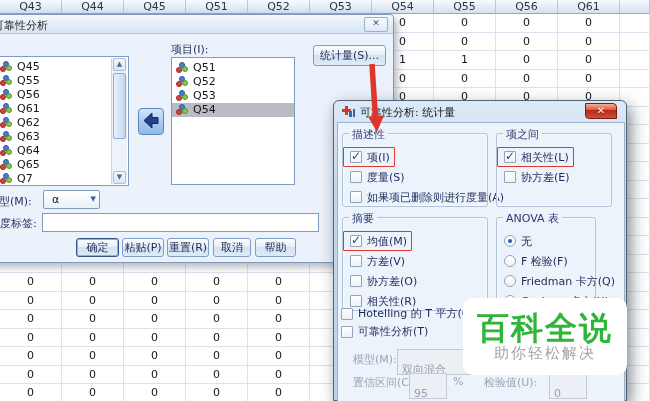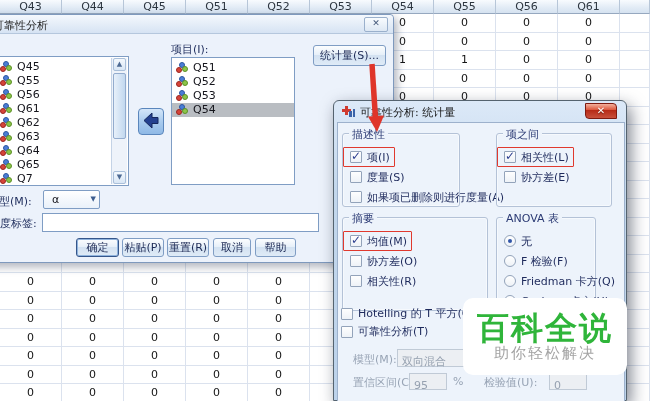--- a/index.html
+++ b/index.html
@@ -71,30 +71,30 @@
   #d2-title{position:absolute;left:26px;top:4px;color:#161616;}
   #d2-icon{position:absolute;left:7px;top:3px;width:15px;height:15px;}
   .close-red{position:absolute;right:9px;top:2px;width:32px;height:16px;box-sizing:border-box;
     border:1px solid #7e1a10;border-radius:0 4px 0 4px;color:#fff;text-align:center;line-height:13px;font-size:10px;
     background:linear-gradient(#f3b09c,#dd5b41 40%,#b52714 41%,#c8503c);text-shadow:0 1px 1px rgba(0,0,0,.4);}
   #d2-body{position:absolute;left:3px;top:21px;width:288px;height:280px;background:#edf3fb;
     border:1px solid #9db1cc;box-sizing:border-box;}
   .grp{position:absolute;box-sizing:border-box;border:1px solid #b4c2d7;border-radius:3px;
     box-shadow:inset 0 0 0 1px #f6f9fd;padding-top:13px;z-index:22;}
   .grp-cap{position:absolute;left:6px;top:-7px;background:#edf3fb;padding:0 3px;color:#2b3a74;}
-  .grp-desc{left:8px;top:32px;width:118px;height:74px;}
+  .grp-desc{left:8px;top:32px;width:146px;height:74px;}
   .grp-inter{left:162px;top:32px;width:116px;height:74px;}
   .grp-summ{left:8px;top:116px;width:146px;height:94px;}
   .grp-anova{left:162px;top:116px;width:100px;height:94px;}
   .opt{display:flex;align-items:center;gap:5px;height:20px;padding-left:7px;white-space:nowrap;color:#1e2a5c;}
   .opt.hl{outline:1px solid #e0392e;outline-offset:-1px;width:max-content;padding-right:5px;border-radius:1px;}
   .free-opt{position:absolute;display:flex;align-items:center;gap:5px;white-space:nowrap;color:#1e2a5c;z-index:22;}
   .dis{color:#98a4b5;}
   .dis-field{position:absolute;box-sizing:border-box;border:1px solid #c0cad6;background:#eceff3;
-    color:#96a1b0;line-height:15px;padding:4px 4px;z-index:22;}
+    color:#96a1b0;line-height:15px;padding:12px 4px;z-index:22;}
   #d2-model-combo{left:63px;top:248px;width:92px;height:18px;}
   #d2-model-combo .caret{color:#9aa6b5;}
   
   #watermark{position:absolute;left:463px;top:298px;width:164px;height:77px;background:#fff;border-radius:10px;
     z-index:30;display:flex;flex-direction:column;align-items:center;justify-content:center;gap:2px;}
   #wm-title{font-size:32px;font-weight:bold;color:#2fb53a;letter-spacing:2px;line-height:1;}
   #wm-sub{font-size:15px;color:#a3a3a3;letter-spacing:2px;line-height:1;}
   
   #arrow-svg{position:absolute;left:0;top:0;z-index:40;pointer-events:none;}
 </style>
@@ -534,20 +534,24 @@
           </div>
         </div>
         <div class="grp grp-summ">
           <span class="grp-cap">摘要</span>
           <div class="opt hl">
             <span class="cb on" data-g="✓"></span>
             <span>均值(M)</span>
           </div>
           <div class="opt">
             <span class="cb"></span>
+            <span>方差(V)</span>
+          </div>
+          <div class="opt">
+            <span class="cb"></span>
             <span>协方差(O)</span>
           </div>
           <div class="opt">
             <span class="cb"></span>
             <span>相关性(R)</span>
           </div>
         </div>
         <div class="grp grp-anova">
           <span class="grp-cap">ANOVA 表</span>
           <div class="opt">

